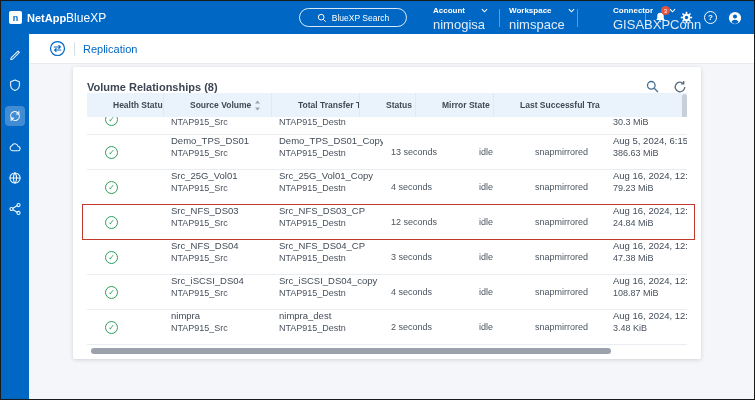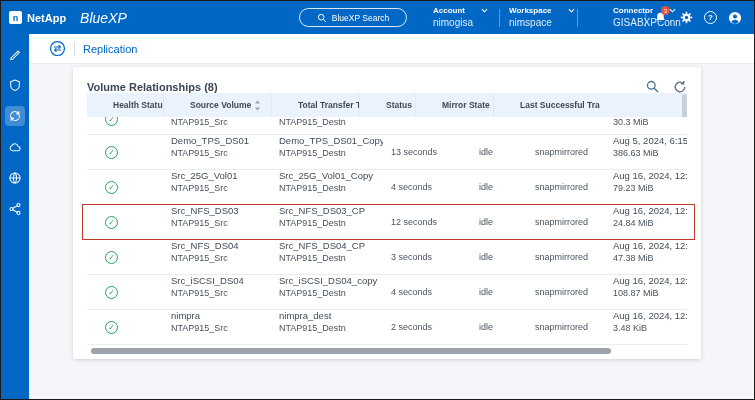--- a/index.html
+++ b/index.html
@@ -8,26 +8,26 @@
     position:relative; width:755px; height:400px; overflow:hidden;
     font-family:"Liberation Sans", sans-serif;
     background:#F4F6FA; border:1px solid #1a1a1a;
   }
   
   .topbar { position:absolute; left:0; top:0; width:100%; height:33px; background:#0067C5; z-index:5; }
   .logo-group { position:absolute; left:8px; top:0; height:33px; display:flex; align-items:center; }
   .logo-box { width:13px; height:13px; background:#fff; border-radius:2px; color:#0067C5; font-weight:bold;
     font-size:9px; display:flex; align-items:center; justify-content:center; }
   .brand-name { color:#fff; font-weight:bold; font-size:11px; margin-left:5px; }
-  .product-name { color:#fff; font-size:14px; margin-left:14px;font-style:italic; }
+  .product-name { color:#fff; font-size:12px; margin-left:0; }
   .search-pill { position:absolute; left:298px; top:7px; width:108px; height:19px; border:1px solid rgba(255,255,255,.85);
     border-radius:10px; display:flex; align-items:center; justify-content:center; gap:5px; color:#fff; font-size:8.5px; cursor:pointer; }
   .hdr-group { position:absolute; top:5px; display:flex; flex-direction:column; gap:2px; cursor:pointer; }
   .hdr-label { font-size:8px; font-weight:bold; color:#fff; display:flex; align-items:center; gap:16px; }
-  .hdr-value { font-size:10px; color:rgba(255,255,255,.88); }
+  .hdr-value { font-size:13px; color:rgba(255,255,255,.88); }
   .hdr-divider { position:absolute; top:8px; width:1px; height:18px; background:rgba(255,255,255,.35); }
   .iconbtn { position:absolute; top:9px; width:15px; height:15px; display:flex; align-items:center; justify-content:center; cursor:pointer; }
   .badge { position:absolute; left:660px; top:5px; min-width:9px; height:9px; padding:0 1px; background:#E5533C; border-radius:5px;
     color:#fff; font-size:6px; display:flex; align-items:center; justify-content:center; z-index:6; }
   .help-circle { width:13px; height:13px; border:1.2px solid #fff; border-radius:50%; color:#fff; font-size:8px; font-weight:bold;
     display:flex; align-items:center; justify-content:center; }
   
   .sidebar { position:absolute; left:0; top:33px; bottom:0; width:28px; background:#0067C5; display:flex; flex-direction:column;
     align-items:center; padding-top:10px; gap:11px; z-index:4; }
   .nav-item { width:20px; height:20px; border-radius:4px; display:flex; align-items:center; justify-content:center; cursor:pointer; }

